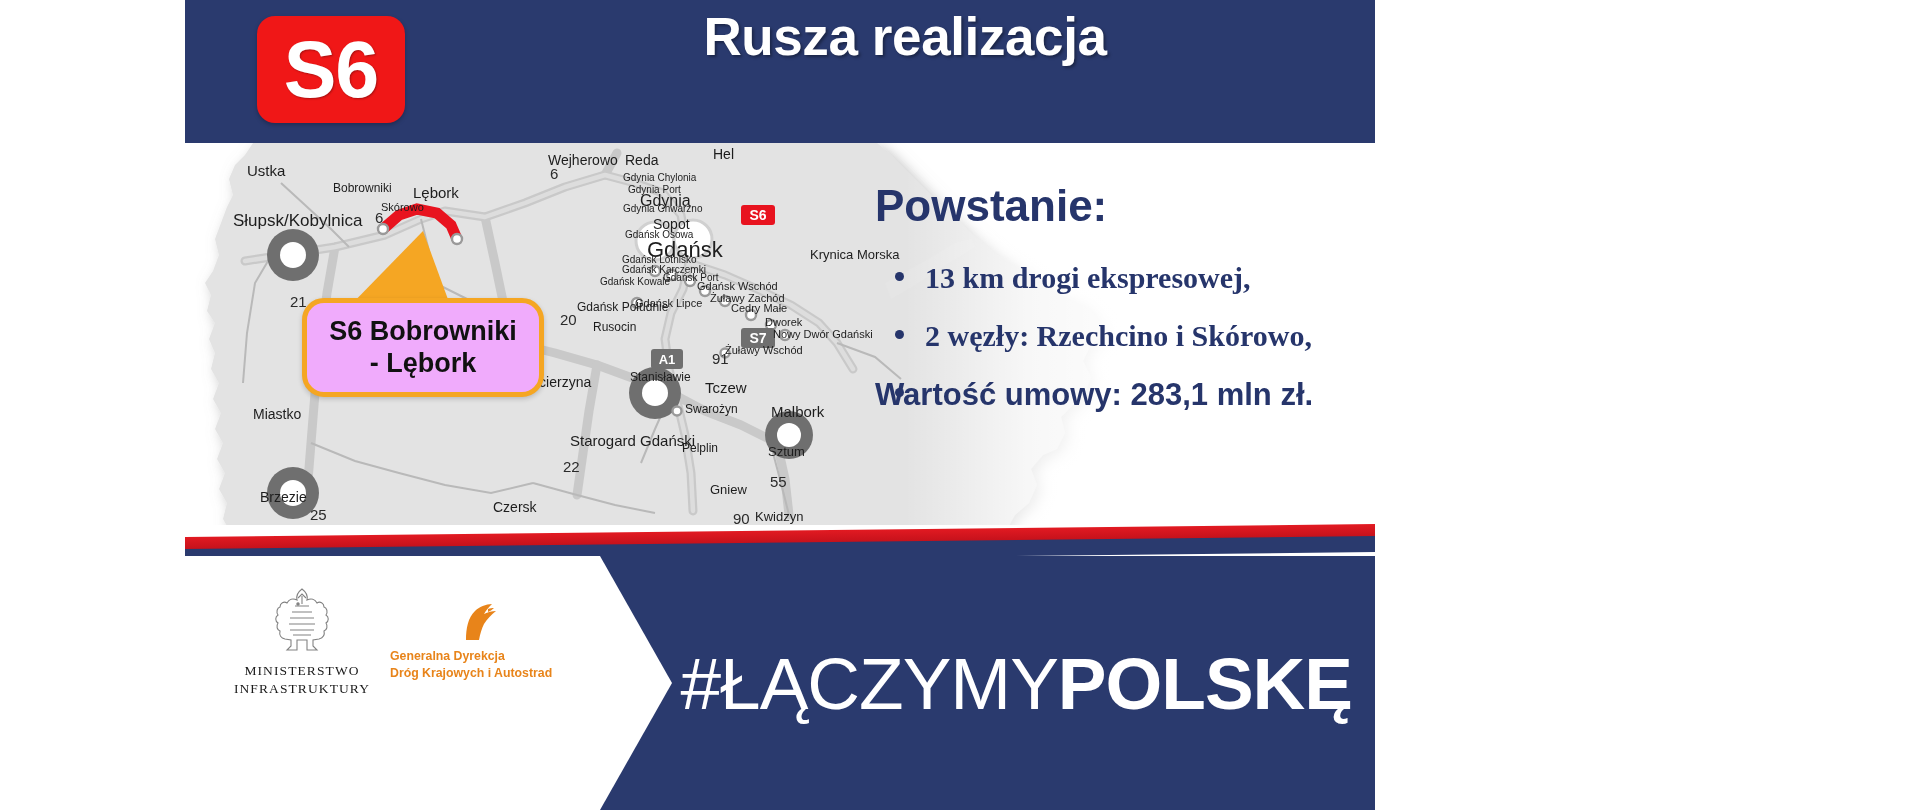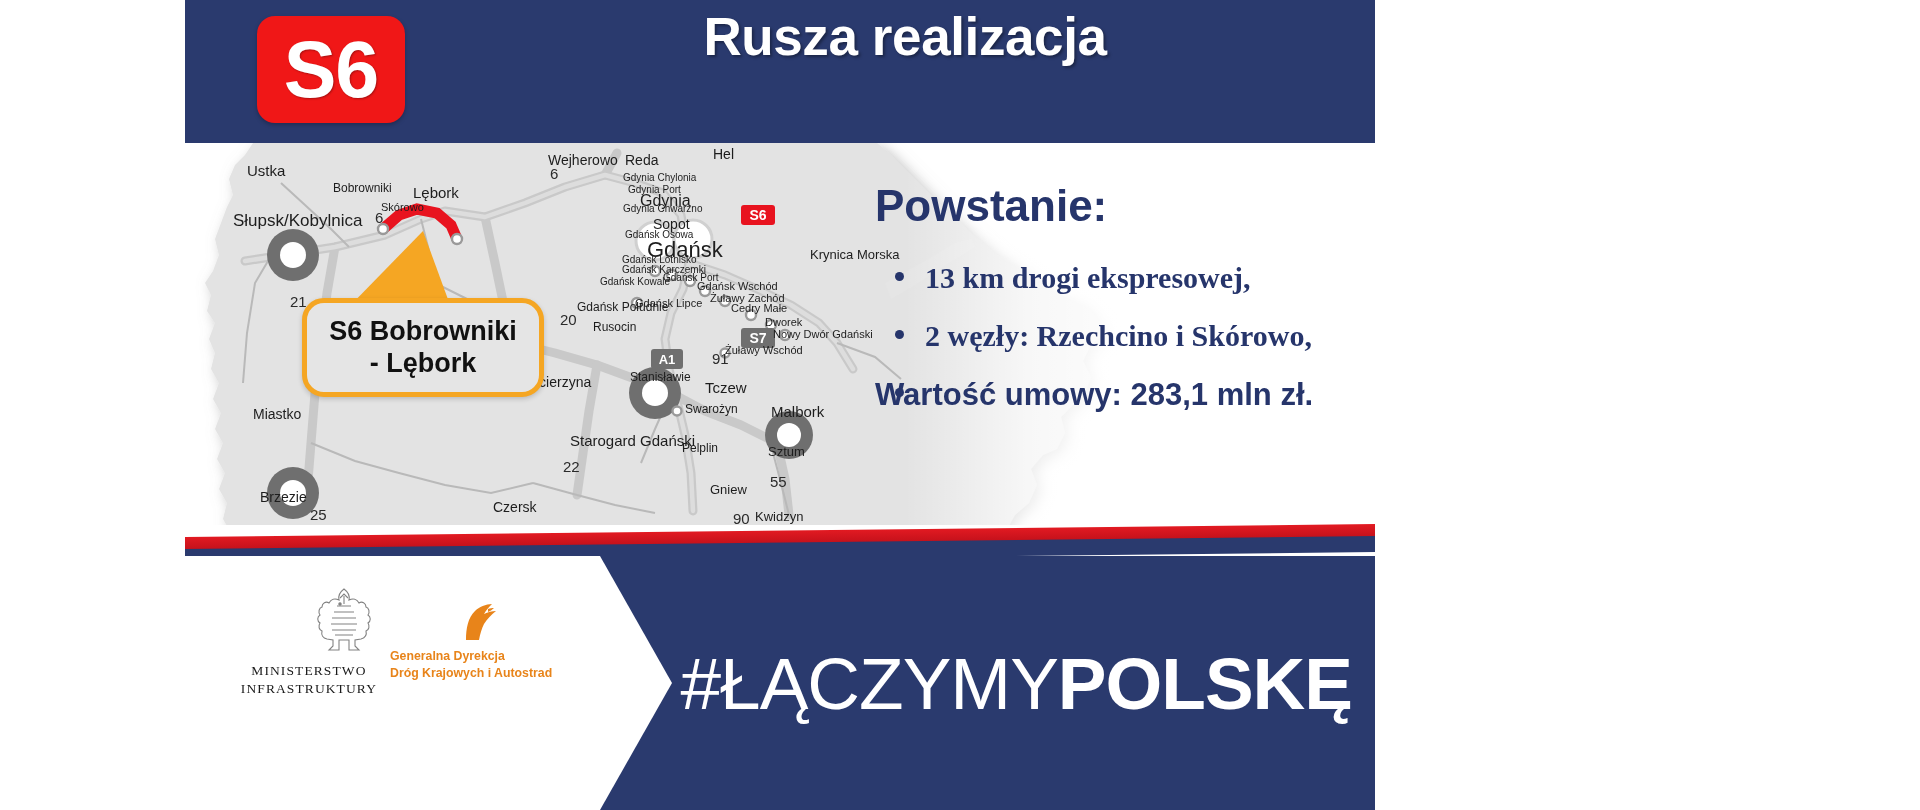--- a/index.html
+++ b/index.html
@@ -47,21 +47,21 @@
   .map-svg{position:absolute;left:0;top:0;}
   .map-fade{
     position:absolute;right:0;top:0;width:470px;height:390px;
     background:linear-gradient(to right,rgba(255,255,255,0) 0%,rgba(255,255,255,.72) 26%,#ffffff 54%);
     z-index:3;
   }
 
   
   .callout{
     position:absolute;left:117px;top:155px;width:232px;height:89px;
-    background:#e5e5e5;border:5px solid #F5A623;border-radius:22px;
+    background:#f0abfc;border:5px solid #F5A623;border-radius:22px;
     display:flex;flex-direction:column;align-items:center;justify-content:center;
     z-index:6;box-shadow:0 2px 5px rgba(0,0,0,.18);
   }
   .callout span{
     color:#111111;font-size:27px;font-weight:bold;line-height:1.15;
     white-space:nowrap;
   }
   .callout-stem{position:absolute;left:0;top:0;z-index:5;}
 
   
@@ -104,21 +104,21 @@
   .footer-white{
     position:absolute;left:0;top:0;width:415px;height:254px;background:#ffffff;
   }
   .footer-arrow{
     position:absolute;left:415px;top:0;width:0;height:0;
     border-top:127px solid transparent;border-bottom:127px solid transparent;
     border-left:72px solid #ffffff;
   }
   .logo-mi{
     position:absolute;left:42px;top:28px;width:150px;
-    display:flex;flex-direction:column;align-items:flex-end;
+    display:flex;flex-direction:column;align-items:center;
   }
   .logo-mi .eagle{width:66px;height:72px;opacity:.85;}
   .logo-mi .mi-txt{
     margin-top:6px;text-align:center;color:#1a1a1a;
     font-family:"Liberation Serif",serif;font-size:13.5px;
     letter-spacing:1.1px;line-height:1.35;
   }
   .logo-gd{position:absolute;left:205px;top:46px;width:180px;}
   .logo-gd .gd-mark{width:44px;height:40px;margin:0 auto 6px auto;display:block;}
   .logo-gd .gd-txt{

